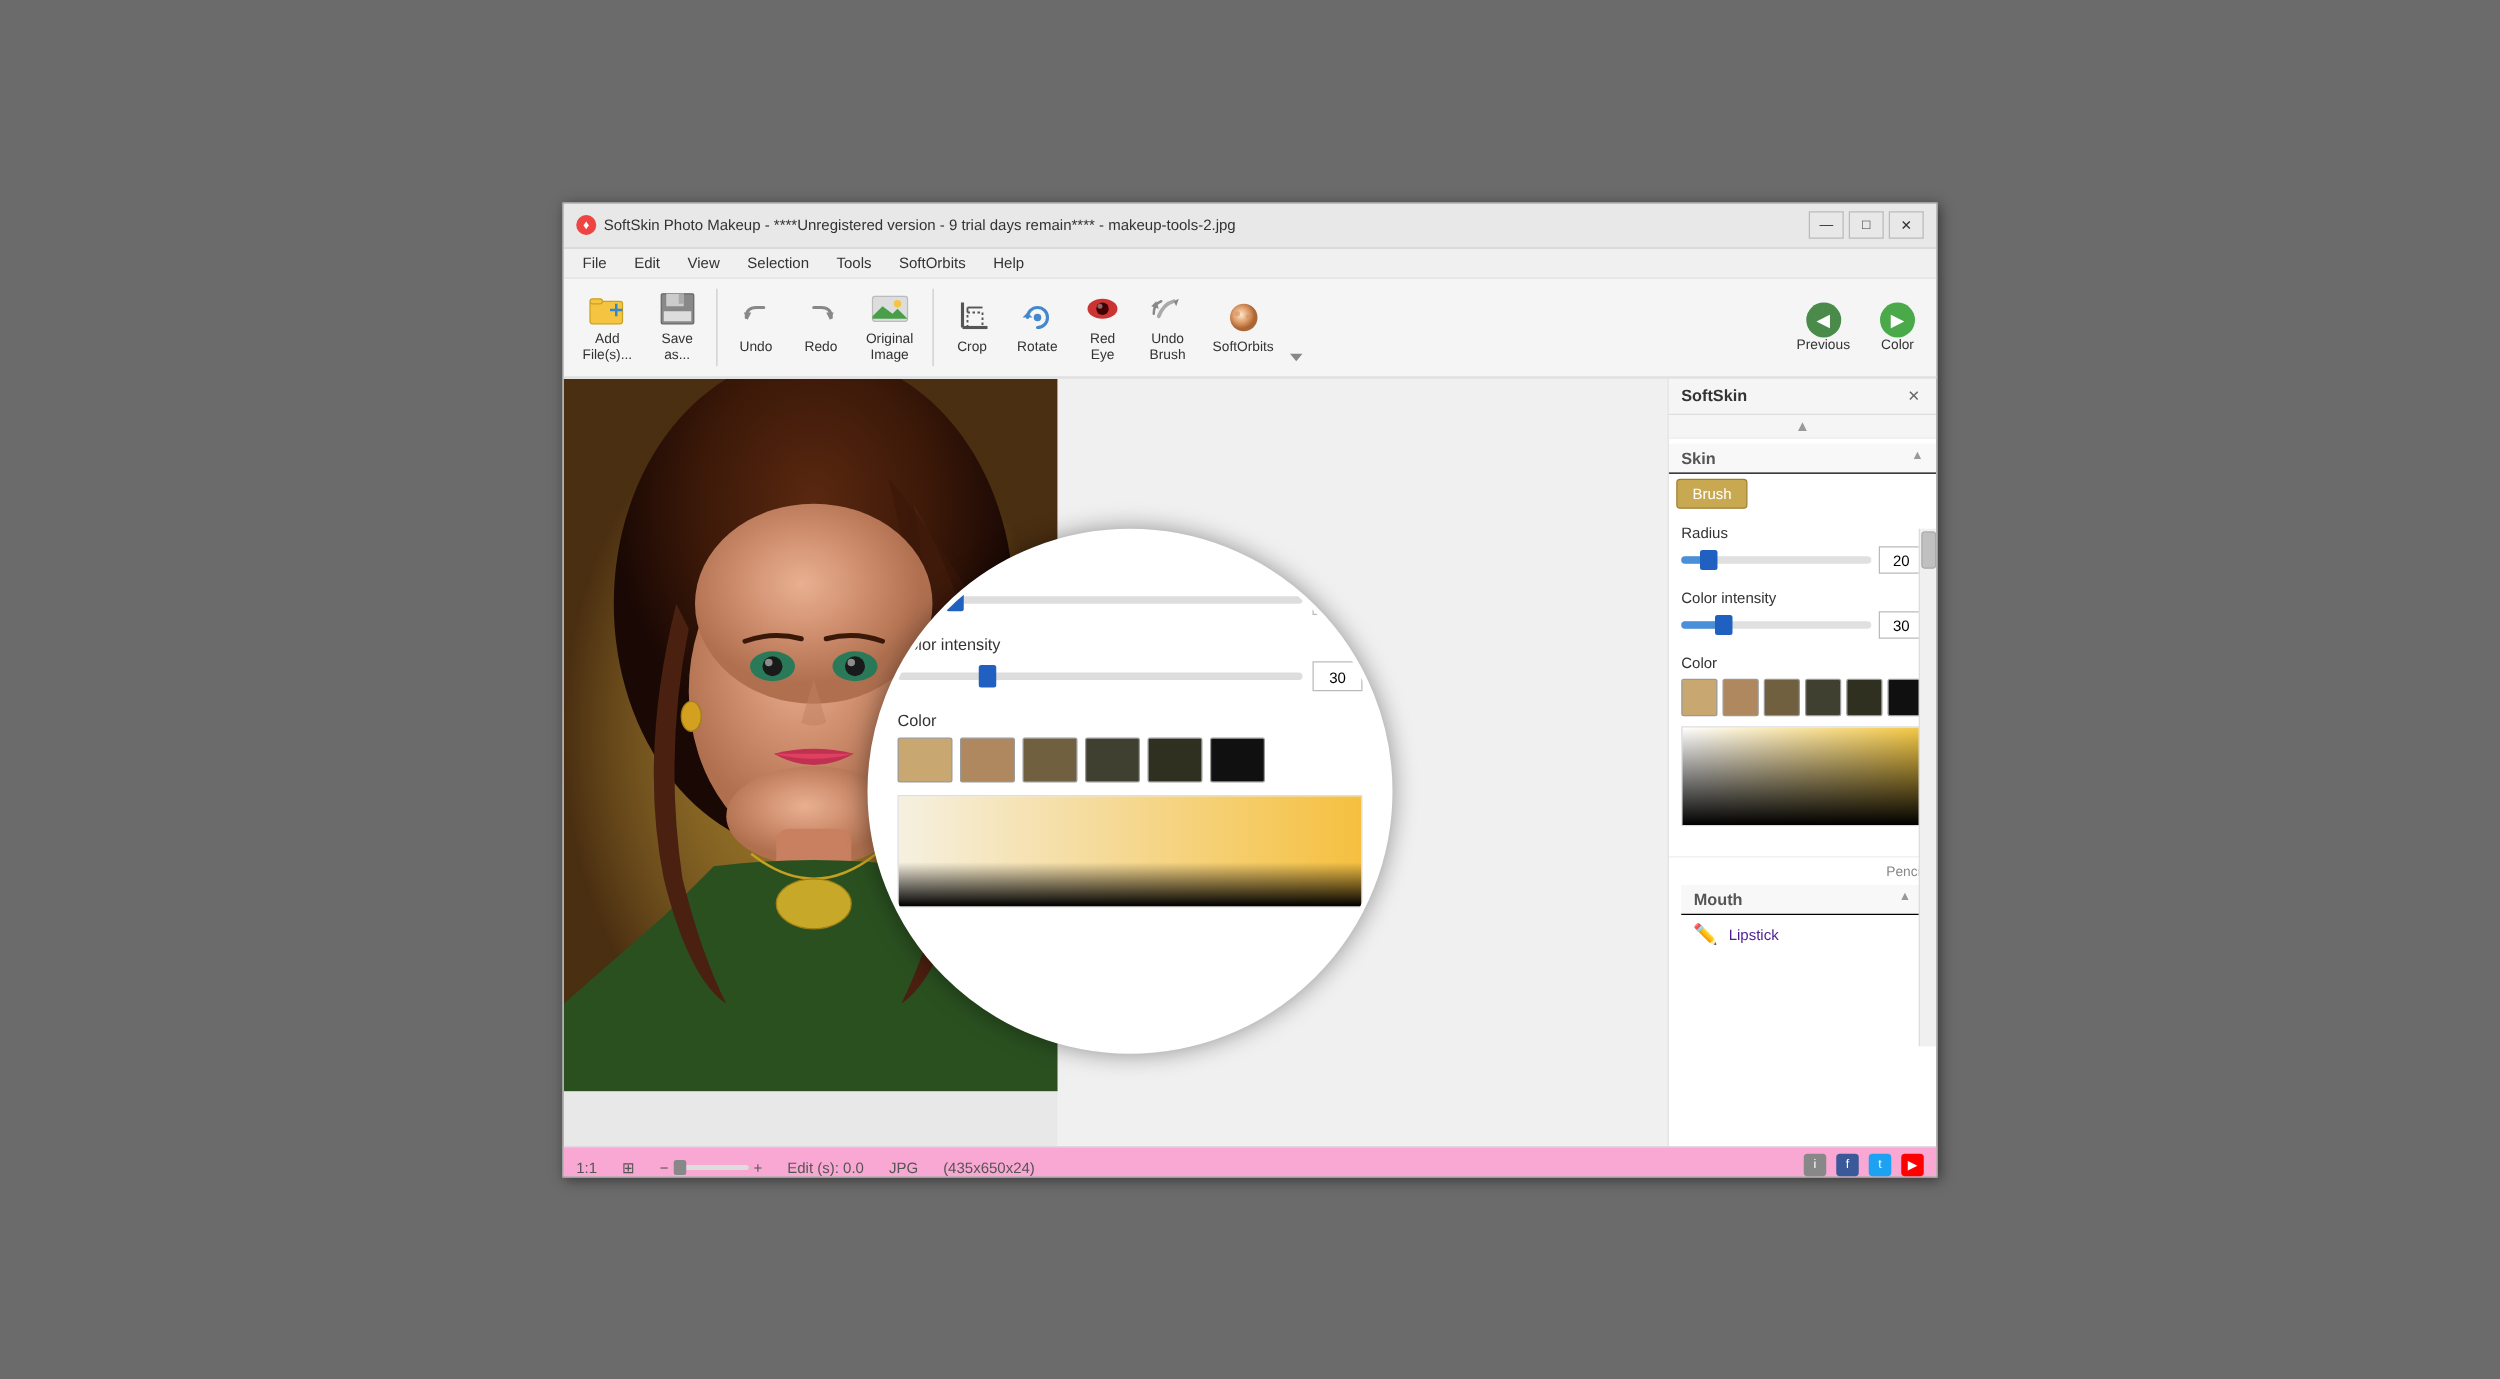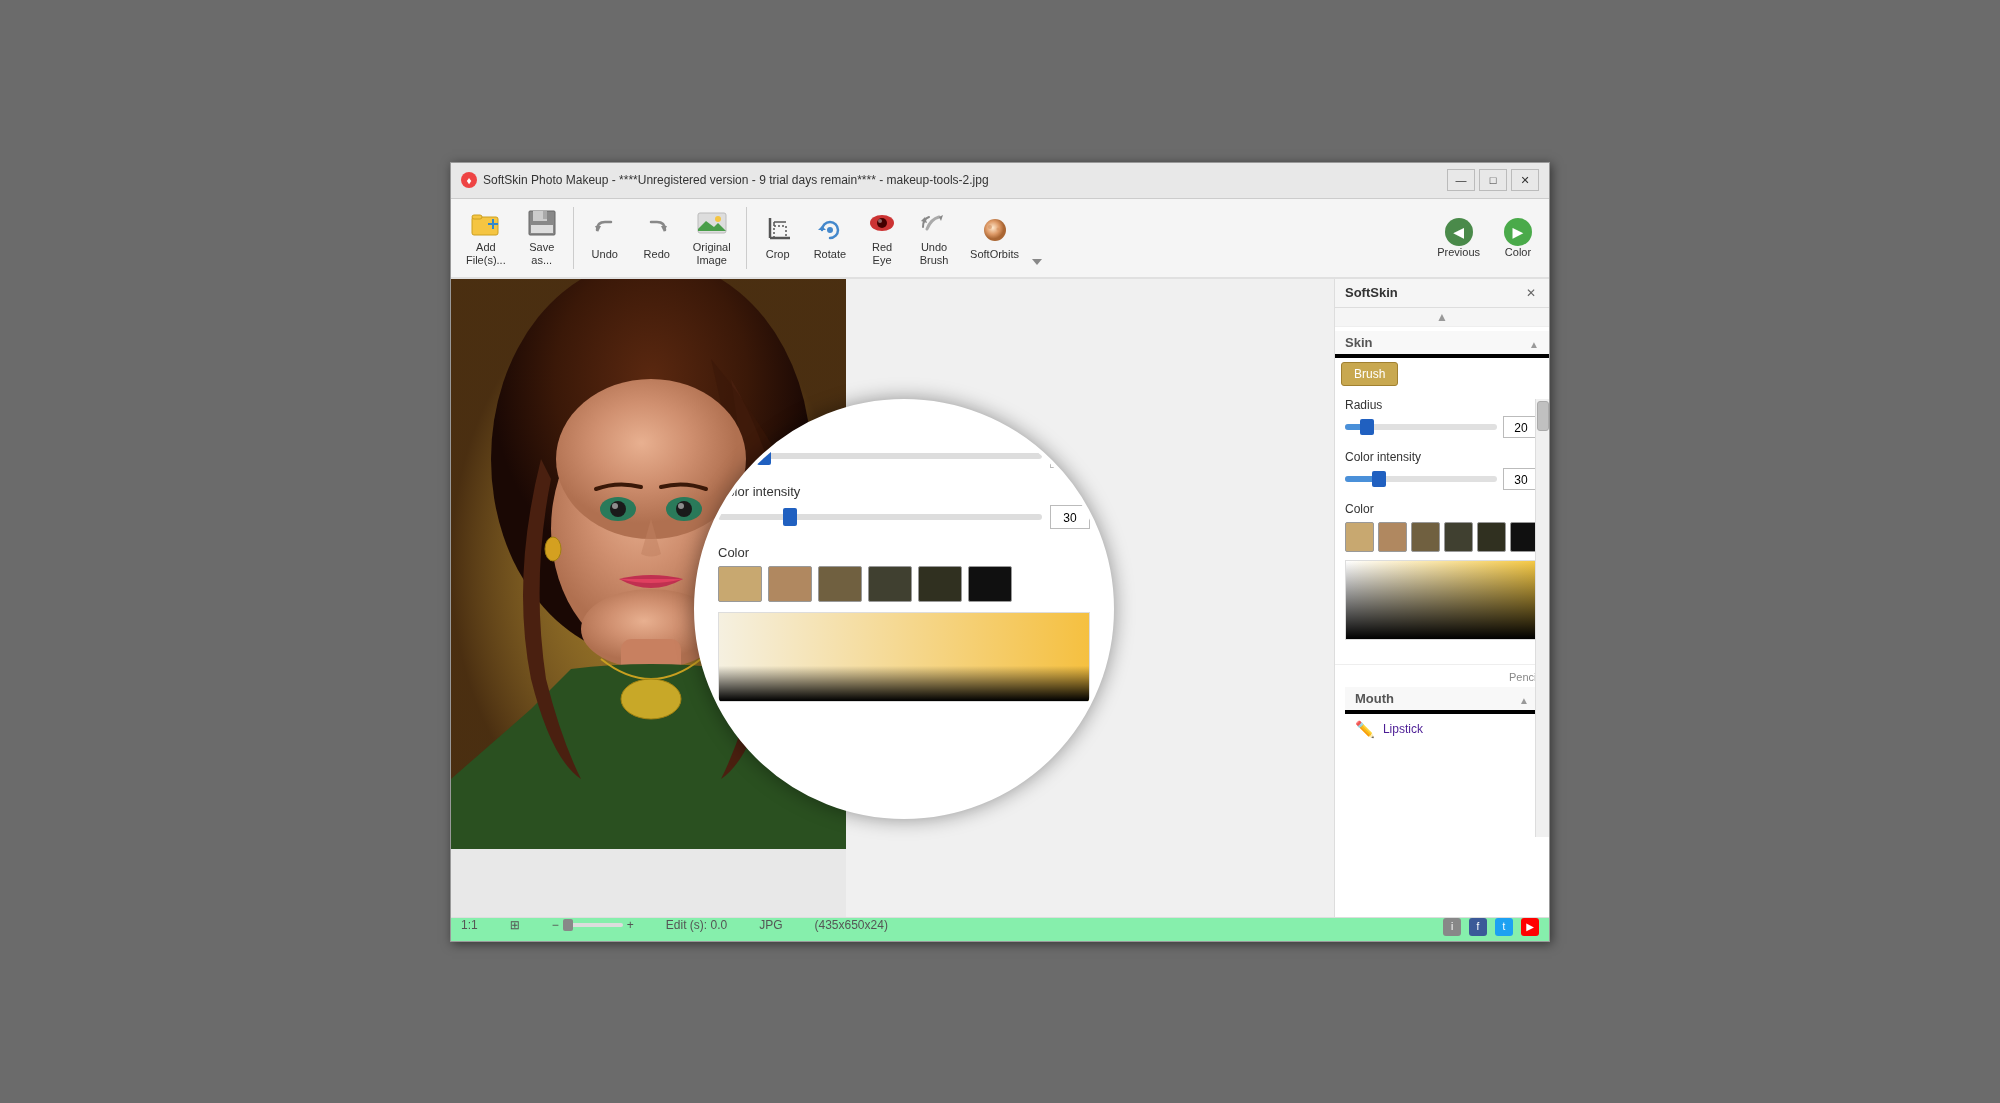--- a/index.html
+++ b/index.html
@@ -213,25 +213,25 @@
       cursor: pointer;
       color: #999;
       background: #f5f5f5;
       border-bottom: 1px solid #eee;
     }
     .skin-section {
       padding: 4px 0;
     }
     .section-header {
       display: flex;
-      align-items: flex-end;
+      align-items: flex-start;
       justify-content: space-between;
       padding: 4px 10px;
       background: #f8f8f8;
-      border-bottom: 4px solid #000000;
+      border-bottom: 1px solid #000000;
     }
     .section-title { font-size: 13px; font-weight: 600; color: #555; }
     .section-arrow {
       font-size: 10px;
       color: #999;
       cursor: pointer;
     }
     .brush-tabs {
       display: flex;
       padding: 4px 6px;
@@ -411,27 +411,27 @@
       cursor: pointer;
       border-radius: 2px;
     }
     .mag-color-picker {
       width: 100%;
       height: 90px;
       position: relative;
       border: 1px solid #ddd;
     }
     .status-bar {
-      background: #86efac;
+      background: #f9a8d4;
       border-top: 1px solid #ddd;
       height: 24px;
       display: flex;
-      align-items: flex-start;
+      align-items: flex-end;
       padding: 0 10px;
-      gap: 32px;
+      gap: 20px;
       font-size: 12px;
       color: #555;
     }
     .status-zoom { }
     .status-time { }
     .status-format { }
     .status-size { }
     .status-icons {
       margin-left: auto;
       display: flex;
@@ -477,20 +477,29 @@
       <div class="app-icon">♦</div>
       <span class="title-text">SoftSkin Photo Makeup - ****Unregistered version - 9 trial days remain**** - makeup-tools-2.jpg</span>
     </div>
     <div class="title-bar-buttons">
       <button class="title-btn">—</button>
       <button class="title-btn">□</button>
       <button class="title-btn close">✕</button>
     </div>
   </div>
 
+  <div class="menu-bar">
+    <span class="menu-item">File</span>
+    <span class="menu-item">Edit</span>
+    <span class="menu-item">View</span>
+    <span class="menu-item">Selection</span>
+    <span class="menu-item">Tools</span>
+    <span class="menu-item">SoftOrbits</span>
+    <span class="menu-item">Help</span>
+  </div>
 
   <div class="toolbar">
 
     <div class="toolbar-btn">
       <div class="icon">
         <svg width="32" height="28" viewBox="0 0 32 28">
           <rect x="2" y="8" width="26" height="18" rx="2" fill="#f5c542" stroke="#cca020" stroke-width="1"></rect>
           <rect x="2" y="6" width="10" height="4" rx="2" fill="#f5c542" stroke="#cca020" stroke-width="1"></rect>
           <rect x="18" y="14" width="10" height="2" fill="#3388cc"></rect>
           <rect x="22" y="10" width="2" height="10" fill="#3388cc"></rect>

